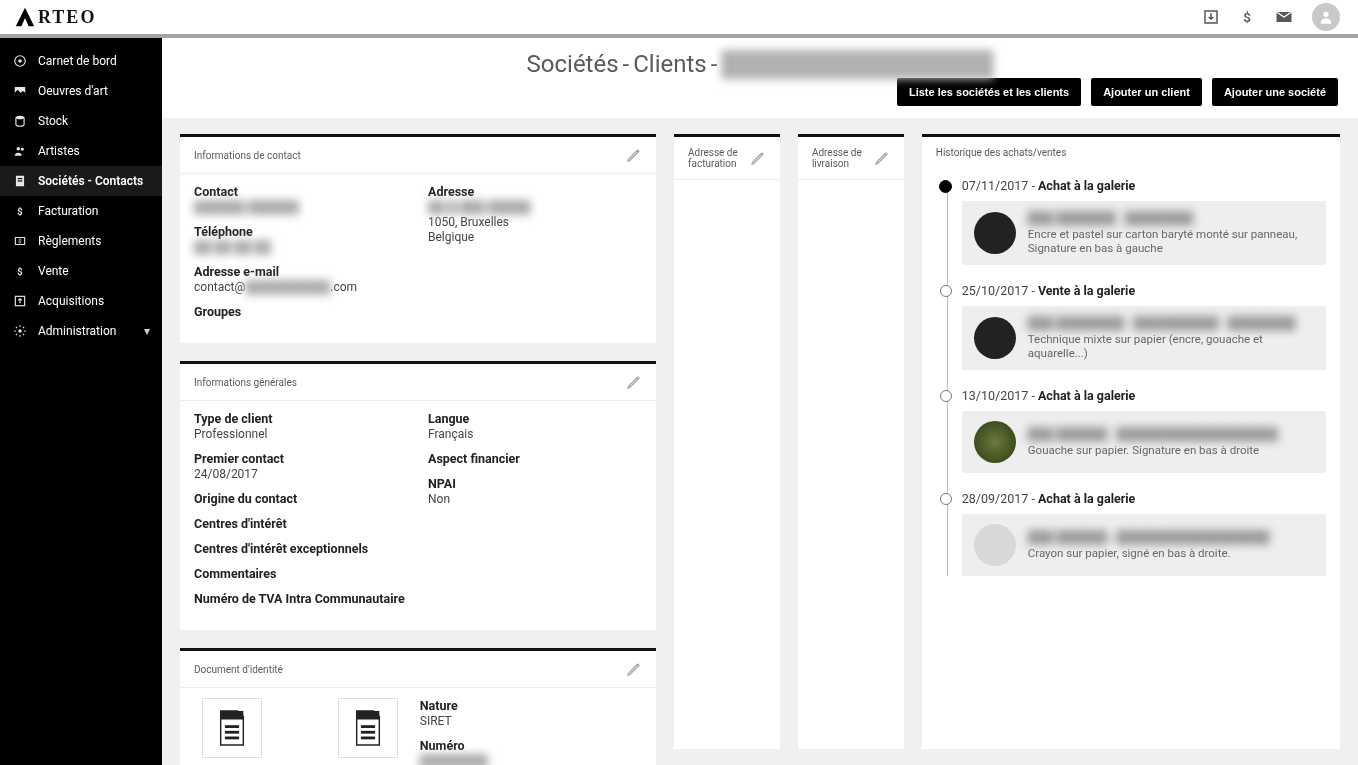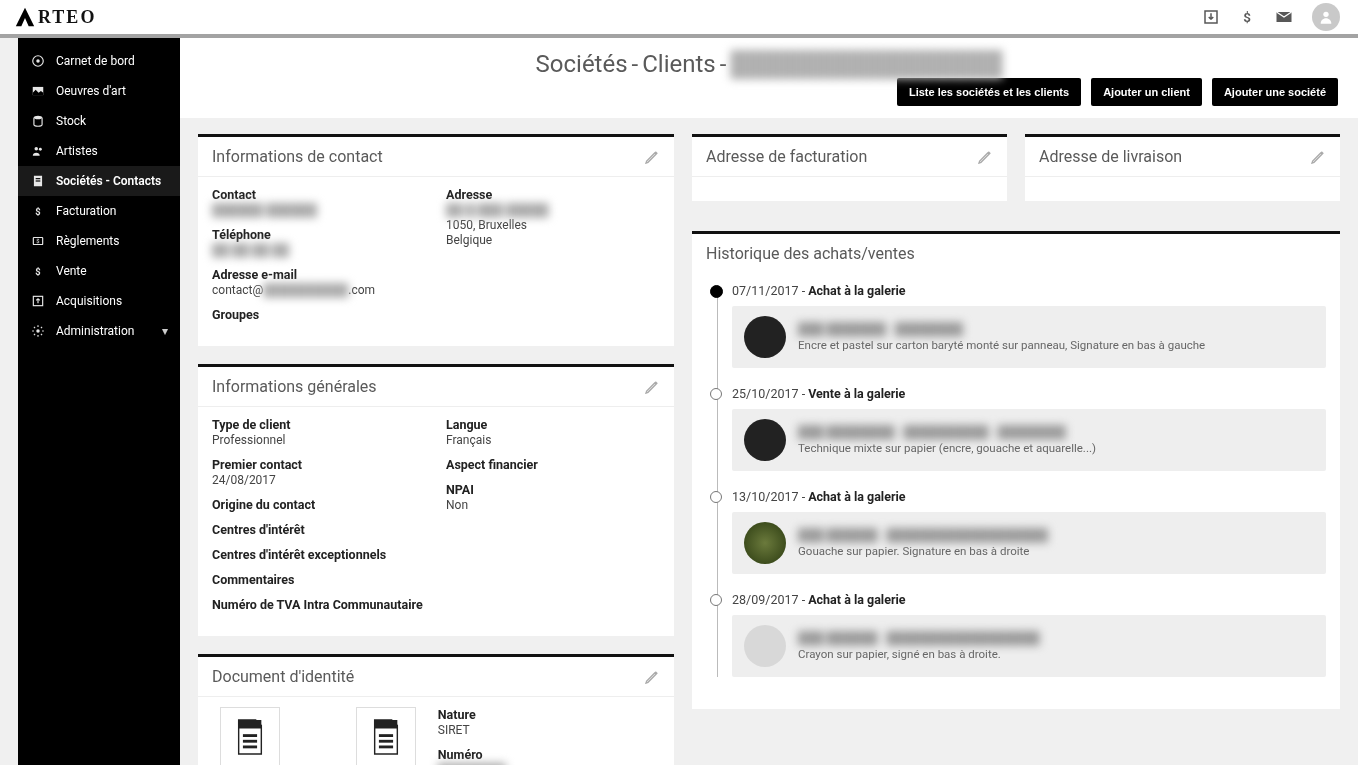--- a/index.html
+++ b/index.html
@@ -4,41 +4,41 @@
 <style>
 * { box-sizing: border-box; margin: 0; padding: 0; }
 body { font-family: -apple-system, BlinkMacSystemFont, "Segoe UI", Roboto, Arial, sans-serif; background: #f0f0f0; color: #222; width: 1358px; height: 765px; overflow: hidden; }
 .topbar { height: 38px; width: 100%; background: #fff; display: flex; align-items: center; border-bottom: 4px solid #a3a3a3; }
 .topbar .logo { width: 162px; height: 38px; display: flex; align-items: center; padding-left: 14px; font-family: Georgia, "Times New Roman", serif; font-size: 18px; letter-spacing: 2px; font-weight: 600; color:#111; }
 .topbar .logo svg { margin-right: 2px; }
 .topbar-right { margin-left: auto; display: flex; align-items: center; gap: 18px; padding-right: 18px; }
 .topbar-right .icon-btn { color: #585858; cursor: pointer; display:flex; align-items:center; }
 .avatar-circle { width: 28px; height: 28px; border-radius: 50%; background: #c9c9c9; display:flex; align-items:center; justify-content:center; color:#fff; }
 
-.app { display: flex; height: calc(765px - 38px); margin-left: 18px; }
+.app { display: flex; height: calc(765px - 38px); }
 .sidebar { width: 162px; background: #000; color: #fff; display: flex; flex-direction: column; padding-top: 8px; }
 .sidebar .item { display: flex; align-items: center; gap: 10px; padding: 7px 12px; font-size: 12px; cursor: pointer; }
 .sidebar .item.active { background: #1a1a1a; font-weight: 600; }
 .sidebar .item .icon { width: 16px; height: 16px; display:flex; align-items:center; justify-content:center; color:#fff; opacity:.9; }
 .sidebar .item .chev { margin-left: auto; opacity:.8; }
 
 .main { flex: 1; display: flex; flex-direction: column; overflow: hidden; }
 .page-header { background: #fff; padding: 12px 20px; display: flex; align-items: center; flex-direction: column; }
 .page-header h1 { font-size: 24px; font-weight: 400; color: #5a5a5a; display:flex; align-items:center; gap:4px;}
 .page-header h1 .blur-text { filter: blur(4px); color: #b0b0b0; }
 .page-header .actions { margin-left: auto; display: flex; gap: 10px; }
 .page-header .actions button { background: #000; color: #fff; border: none; padding: 8px 12px; font-size: 11px; font-weight: 600; border-radius: 2px; cursor: pointer; }
 
 .content { flex:1; display:flex; gap: 18px; padding: 16px 18px; overflow:auto; background:#f0f0f0; }
 .col-left { width: 476px; display:flex; flex-direction:column; gap: 18px; }
-.col-right { flex:1; display:flex; flex-direction:column; gap: 30px; }
+.col-right { flex:1; display:flex; flex-direction:row; gap: 18px; }
 .row-top-right { display:flex; gap:18px; }
 .card { background:#fff; border-top: 3px solid #111; display:flex; flex-direction:column; }
 .card-header { display:flex; align-items:center; padding: 10px 14px; border-bottom:1px solid #eee; }
-.card-header .title { font-size: 16px; color:#5a5a5a; }
+.card-header .title { font-size: 10px; color:#5a5a5a; }
 .card-header .edit { margin-left:auto; color:#aaa; cursor:pointer; }
 .card-body { padding: 10px 14px 14px 14px; font-size: 12px; }
 .grid2 { display:flex; gap: 20px; }
 .grid2 > div { flex:1; }
 .field { margin-bottom: 10px; }
 .field-label { font-weight:700; color:#222; font-size:12.5px; }
 .field-value { color:#444; font-size:12px; margin-top:1px; }
 .blur-line { filter: blur(4px); color:#aaa; display:inline-block; }
 
 .doc-thumbs { display:flex; gap: 60px; }

